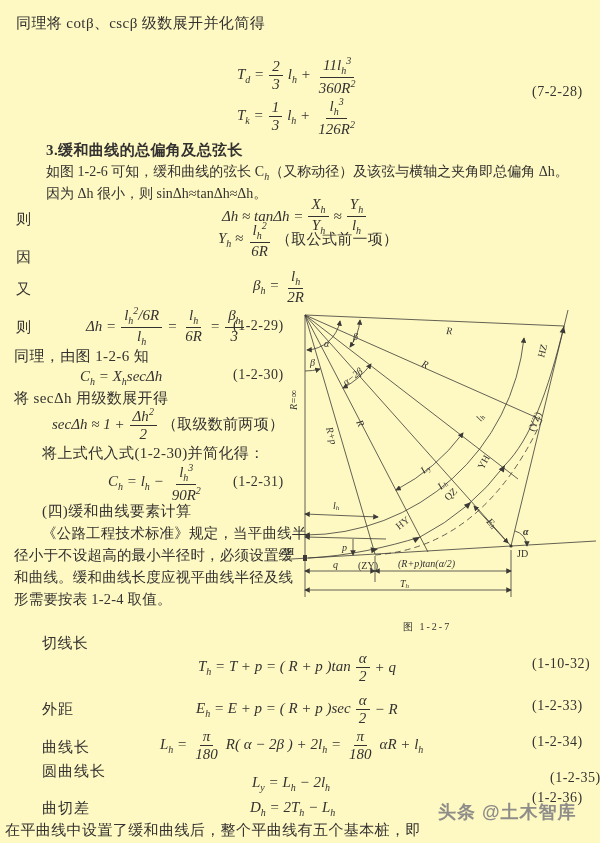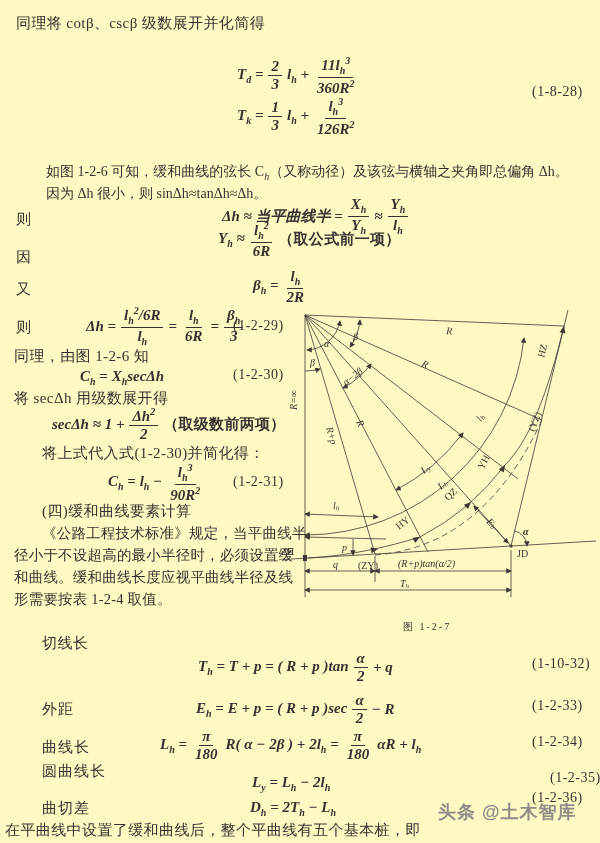--- a/index.html
+++ b/index.html
@@ -3,21 +3,21 @@
 <meta charset="utf-8">
 <style>
   html,body{margin:0;padding:0;background:#e8e6e3;}
   .page{position:relative;width:600px;height:843px;background:#fef9c3;overflow:hidden;
         font-family:"Liberation Serif","DejaVu Serif",serif;color:#343230;}
   .t{position:absolute;font-size:15px;letter-spacing:.4px;white-space:nowrap;line-height:1.3;}
   .t.small{font-size:14px;letter-spacing:0;}
   .t.p4{font-size:14.5px;letter-spacing:.2px;}
   .lbl{position:absolute;font-size:15px;letter-spacing:1px;white-space:nowrap;}
   .frm{position:absolute;display:flex;align-items:center;gap:5px;font-style:italic;
-       font-size:15px;white-space:nowrap;font-weight:bold;}
+       font-size:15px;white-space:nowrap;}
   .frm .rm{font-style:normal;letter-spacing:.3px;}
   .frac{display:inline-flex;flex-direction:column;align-items:center;line-height:1.15;}
   .frac .num{padding:0 3px;border-bottom:1px solid #343230;}
   .frac .den{padding:0 3px;}
   sub,sup{font-size:10px;font-style:italic;}
   .tag{position:absolute;font-size:14px;letter-spacing:.5px;white-space:nowrap;}
   .watermark{position:absolute;font-size:18px;font-weight:bold;color:#8f8d89;
              letter-spacing:1px;white-space:nowrap;font-family:"Liberation Sans",sans-serif;}
   .fig{position:absolute;left:278px;top:292px;width:322px;height:352px;}
   .fig svg{width:100%;height:100%;}
@@ -49,28 +49,29 @@
     <span class="frac">
         <span class="num">1</span>
         <span class="den">3</span>
       </span>
     <span>l<sub>h</sub> +</span>
     <span class="frac">
         <span class="num">l<sub>h</sub><sup>3</sup></span>
         <span class="den">126R<sup>2</sup></span>
       </span>
   </div>
-  <div class="tag" style="left:532px;top:84px">(1-8-28)</div>
-
+  <div class="tag" style="left:532px;top:84px">(7-2-28)</div>
+
+  <div class="t" style="left:46px;top:141px;font-weight:600">3.缓和曲线的总偏角及总弦长</div>
   <div class="t small" style="left:46px;top:163px">如图 1-2-6 可知，缓和曲线的弦长 C<sub>h</sub>（又称动径）及该弦与横轴之夹角即总偏角 Δh。</div>
   <div class="t small" style="left:46px;top:185px">因为 Δh 很小，则 sinΔh≈tanΔh≈Δh。</div>
 
   <div class="lbl" style="left:16px;top:210px">则</div>
   <div class="frm" style="left:222px;top:196px">
-    <span>Δh ≈ 当平曲线半 =</span>
+    <span>Δh ≈ tanΔh =</span>
     <span class="frac">
         <span class="num">X<sub>h</sub></span>
         <span class="den">Y<sub>h</sub></span>
       </span>
     <span>≈</span>
     <span class="frac">
         <span class="num">Y<sub>h</sub></span>
         <span class="den">l<sub>h</sub></span>
       </span>
   </div>

